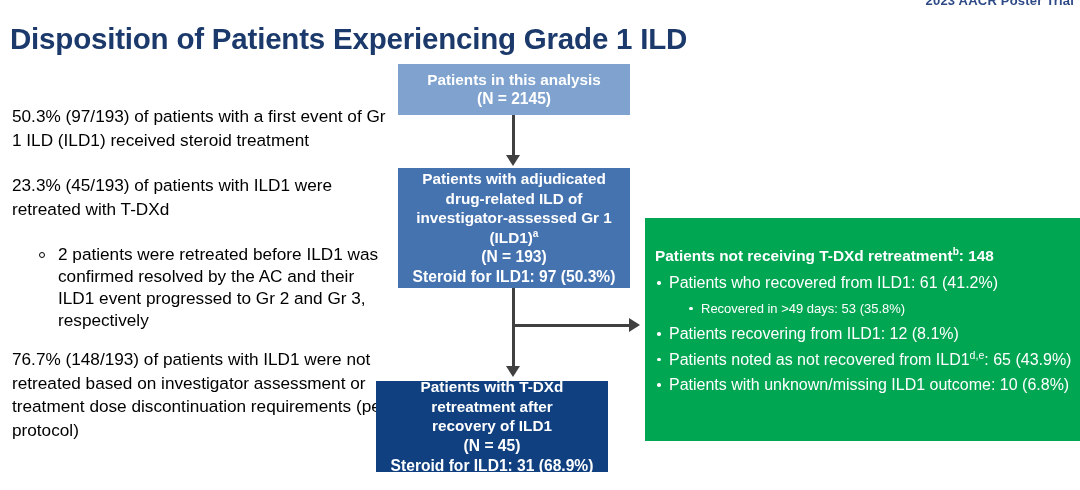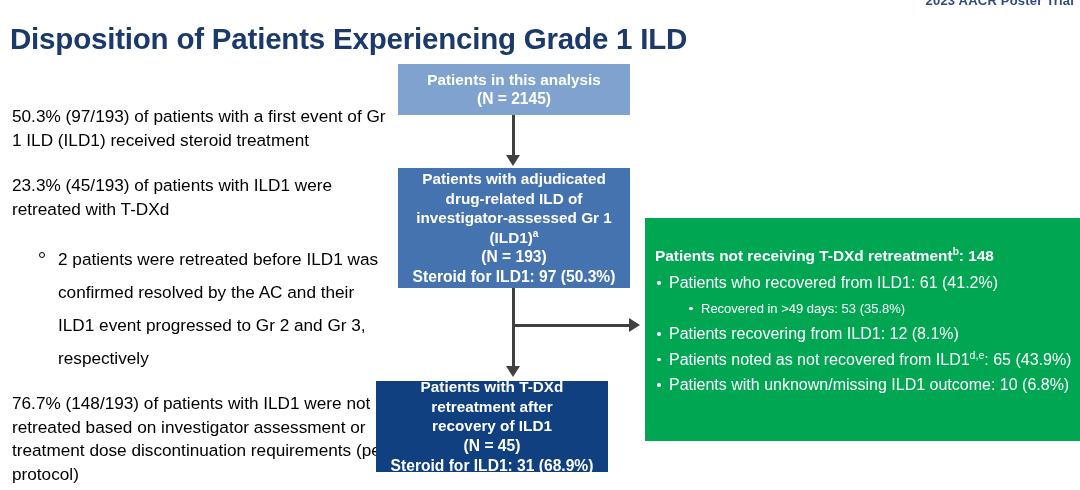--- a/index.html
+++ b/index.html
@@ -53,21 +53,21 @@
   .para + .para { margin-top: 22px; }
   .sub-list {
     margin: 22px 0 0 0;
     padding: 0;
     list-style: none;
   }
   .sub-item {
     position: relative;
     padding-left: 46px;
     font-size: 17.2px;
-    line-height: 33px;
+    line-height: 22px;
   }
   .sub-item .hollow-bullet {
     position: absolute;
     left: 27px;
     top: 9px;
     width: 6px;
     height: 6px;
     border: 1.3px solid #000;
     border-radius: 50%;
     box-sizing: border-box;

